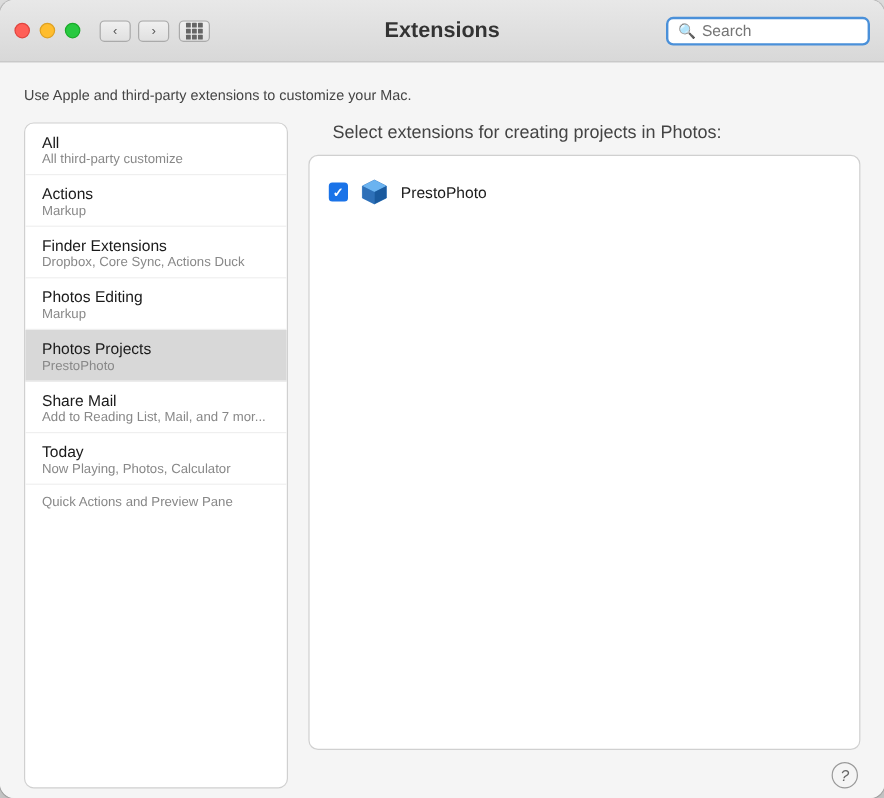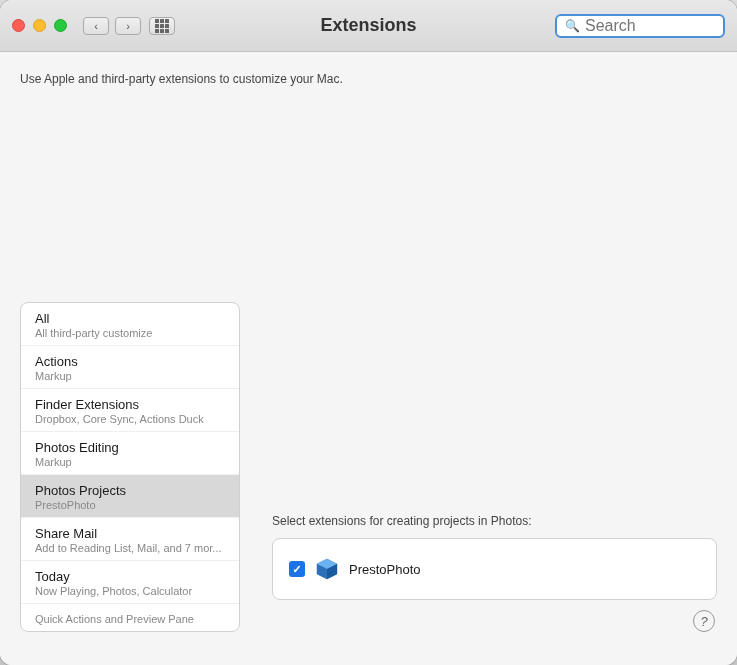--- a/index.html
+++ b/index.html
@@ -124,45 +124,44 @@
 
     .search-icon {
       color: #aaa;
       font-size: 12px;
     }
 
     .search-input {
       border: none;
       outline: none;
       background: transparent;
-      font-size: 16px;
+      font-size: 13px;
       color: #999;
       width: 100%;
     }
 
     
     .content {
       flex: 1;
       display: flex;
       flex-direction: column;
-      padding: 20px 20px 33px 20px;
+      padding: 20px 20px 8px 20px;
       background: #f5f5f5;
     }
 
     .description {
       font-size: 12px;
       color: #444;
       margin-bottom: 16px;
     }
 
     .main-area {
       display: flex;
       flex: 1;
-      gap: 32px;
-      align-items: flex-end;
+      gap: 17px;
     }
 
     
     .sidebar {
       width: 220px;
       background: white;
       border: 1px solid #d0d0d0;
       border-radius: 8px;
       overflow: hidden;
       flex-shrink: 0;
@@ -197,23 +196,24 @@
     }
 
     
     .right-panel {
       flex: 1;
       display: flex;
       flex-direction: column;
     }
 
     .panel-title {
-      font-size: 12px;
+      font-size: 15px;
       color: #444;
       margin-bottom: 10px;
+      margin-left: 20px;
     }
 
     .extensions-box {
       flex: 1;
       background: white;
       border: 1px solid #d0d0d0;
       border-radius: 8px;
       padding: 12px;
     }
 

